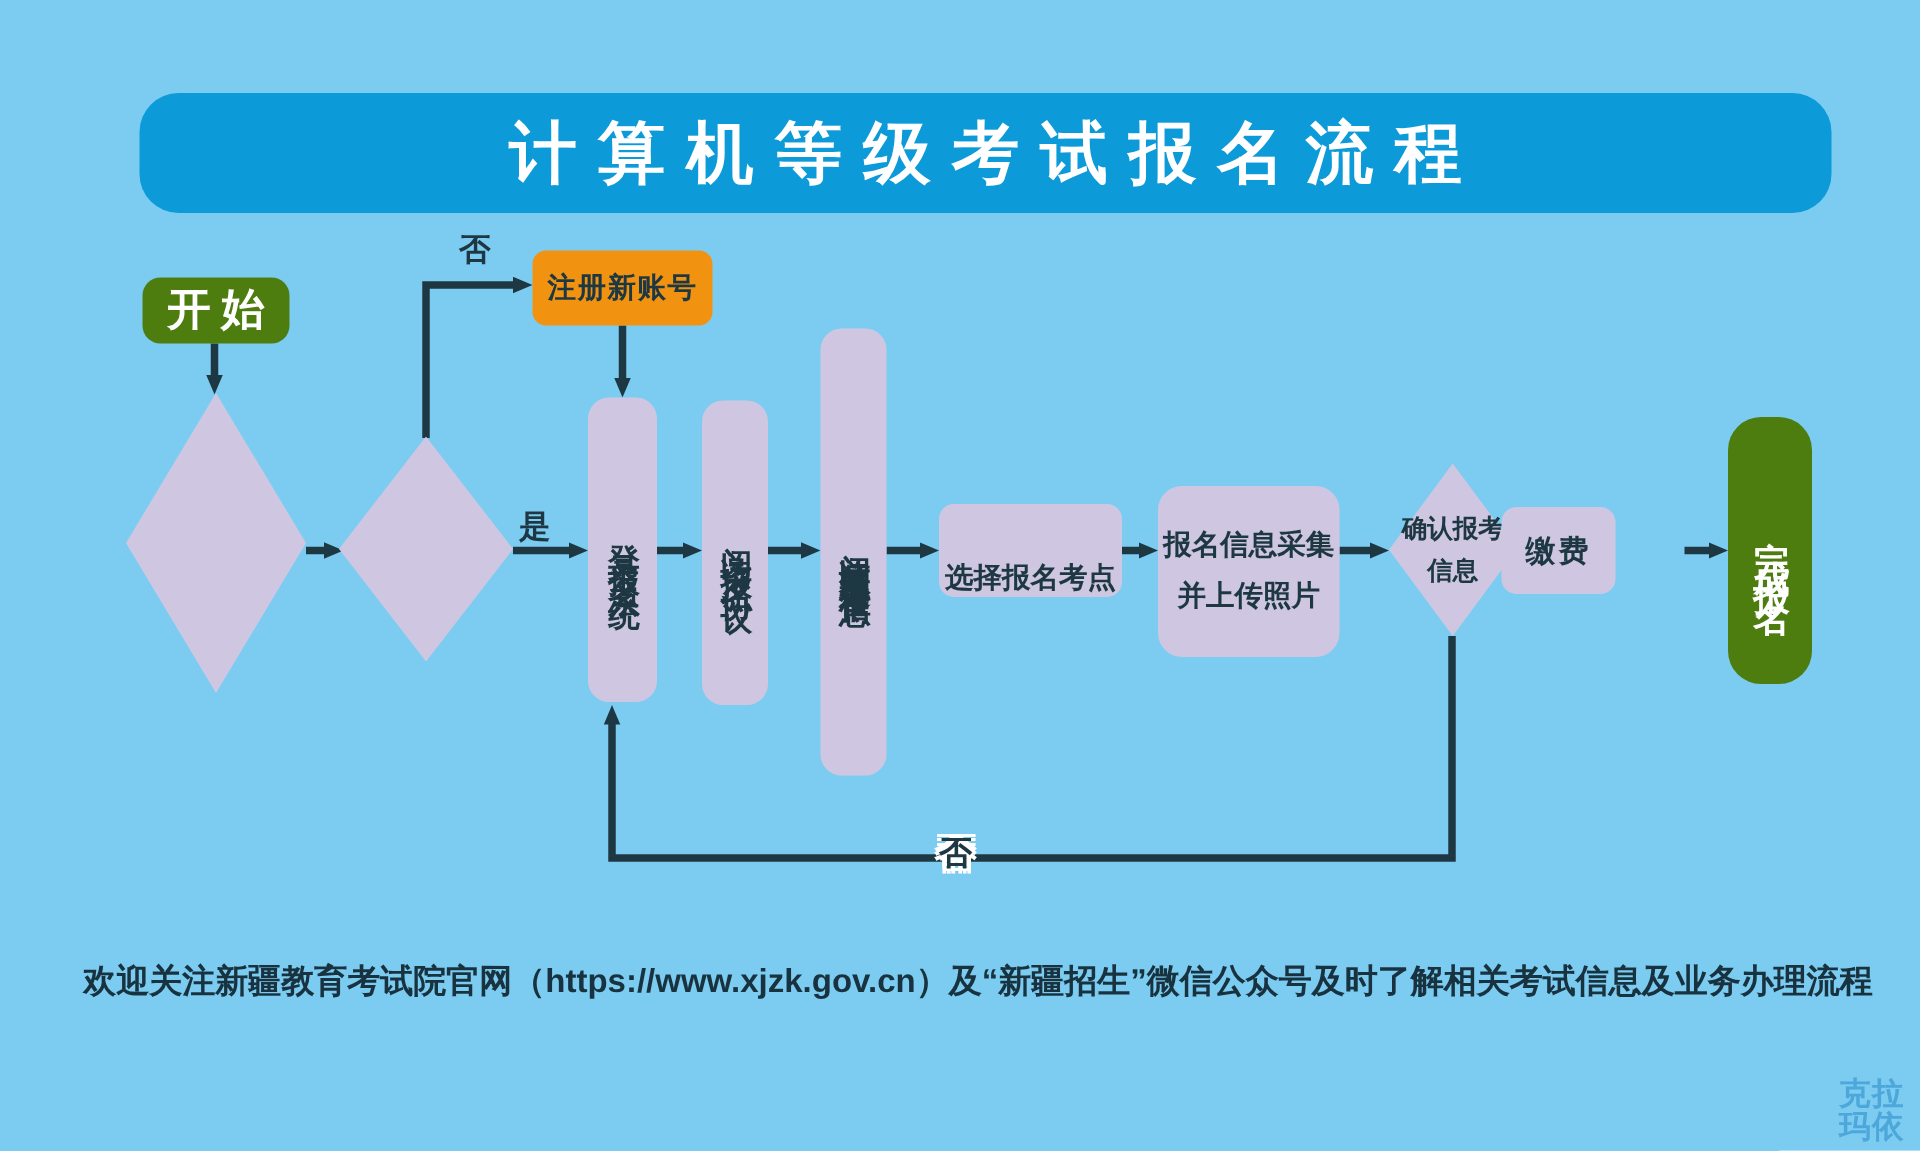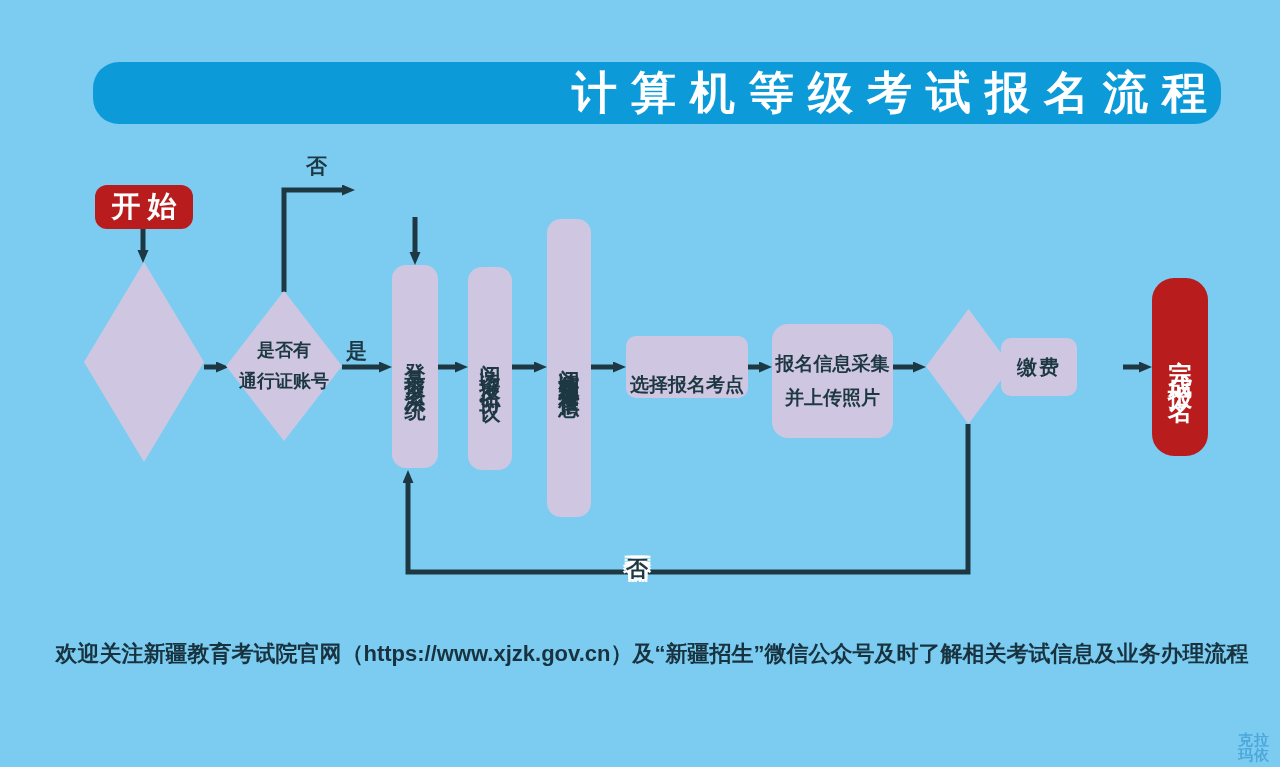--- a/index.html
+++ b/index.html
@@ -1,23 +1,23 @@
 <!DOCTYPE html>
 <html><head>
 <meta charset="utf-8">
 <style>
   html,body{margin:0;padding:0;}
   body{font-family:"Liberation Sans","DejaVu Sans",sans-serif;}
   .canvas{position:relative;width:1280px;height:767px;background:#7cccf1;overflow:hidden;font-weight:bold;color:#1e3843;}
   .abs{position:absolute;}
-  .title-bar{left:93px;top:62px;width:1128px;height:62px;background:#0d9ad8;border-radius:26px;
-             display:flex;align-items:center;justify-content:flex-end;}
+  .title-bar{left:93px;top:62px;width:1128px;height:80px;background:#0d9ad8;border-radius:26px;
+             display:flex;align-items:center;justify-content:center;}
   .title-bar span{color:#fff;font-size:45px;letter-spacing:14px;text-indent:14px;white-space:nowrap;}
   .node{display:flex;align-items:center;justify-content:center;text-align:center;}
-  .blue-node{background:#b91c1c;color:#fff;}
+  .blue-node{background:#4d7c0f;color:#fff;}
   .lav{background:#cfc7e1;}
   .orange-node{background:#f19310;}
   .start{left:95px;top:185px;width:98px;height:44px;border-radius:12px;font-size:29px;letter-spacing:7px;text-indent:7px;}
   .register{left:355px;top:167px;width:120px;height:50px;border-radius:9px;font-size:19px;letter-spacing:1px;}
   .diamond{clip-path:polygon(50% 0,100% 50%,50% 100%,0 50%);}
   .d1{left:84px;top:262px;width:120px;height:200px;}
   .d2{left:226px;top:291px;width:116px;height:150px;}
   .d3{left:926px;top:309px;width:85px;height:115px;}
   .d-label{display:flex;align-items:center;justify-content:center;text-align:center;white-space:pre-line;}
   .d1-label{left:74px;top:262px;width:140px;height:200px;font-size:13.5px;line-height:1.32;}
@@ -36,21 +36,21 @@
   .finish{left:1152px;top:278px;width:56px;height:178px;border-radius:22px;font-size:24px;}
   .finish span{letter-spacing:13px;}
   .edge-label{font-size:21px;}
   .lbl-no-top{left:306px;top:152px;}
   .lbl-yes{left:346px;top:337px;}
   .lbl-no-bottom{left:626px;top:554px;font-size:22px;
     text-shadow:-3px -3px 0 #fff,3px -3px 0 #fff,-3px 3px 0 #fff,3px 3px 0 #fff,0 -3px 0 #fff,0 3px 0 #fff,-3px 0 0 #fff,3px 0 0 #fff;}
   .arrows{left:0;top:0;pointer-events:none;}
   .footer{left:0;top:639px;width:1280px;text-align:center;font-size:22px;color:#18333f;padding-left:12px;}
   .watermark{right:10px;bottom:4px;top:auto;left:auto;display:flex;align-items:flex-start;opacity:.95;}
-  .wm-name{font-size:15px;line-height:1.04;color:#4ba6d9;letter-spacing:1px;margin-top:20px;}
+  .wm-name{font-size:21px;line-height:1.04;color:#4ba6d9;letter-spacing:1px;margin-top:20px;}
   .wm-right{margin-left:-2px;}
   .wm-site{font-size:32px;line-height:1;color:#66bbe5;letter-spacing:2px;}
   .wm-domain{font-size:13px;line-height:1;color:#66bbe5;letter-spacing:1.5px;margin-top:1px;}
 </style>
 </head>
 <body>
 
 <div class="canvas">
 
   <svg class="abs arrows" width="1280" height="767" viewBox="0 0 1280 767">
@@ -80,41 +80,44 @@
     <span>计算机等级考试报名流程</span>
   </div>
 
   <div class="abs node blue-node start">
     <span>开始</span>
   </div>
 
   <div class="abs diamond lav d1"></div>
 
   <div class="abs diamond lav d2"></div>
-  <div class="abs d-label d2-label">是否有
-通行证账号</div>
 
+  <div class="abs node orange-node register">
+    <span>注册新账号</span>
+  </div>
 
   <div class="abs node lav vbox v1">
     <span>登录报名系统</span>
   </div>
   <div class="abs node lav vbox v2">
     <span>阅读报名协议</span>
   </div>
   <div class="abs node lav vbox v3">
     <span>阅读须知及通告栏信息</span>
   </div>
 
   <div class="abs node lav b4">
     <span>选择报名考点</span>
   </div>
   <div class="abs node lav b5">报名信息采集
 并上传照片</div>
 
   <div class="abs diamond lav d3"></div>
+  <div class="abs d-label d3-label">确认报考
+信息</div>
 
   <div class="abs node lav pay">
     <span>缴费</span>
   </div>
 
   <div class="abs node blue-node vbox finish">
     <span>完成报名</span>
   </div>
 
   <div class="abs edge-label lbl-no-top">否</div>

